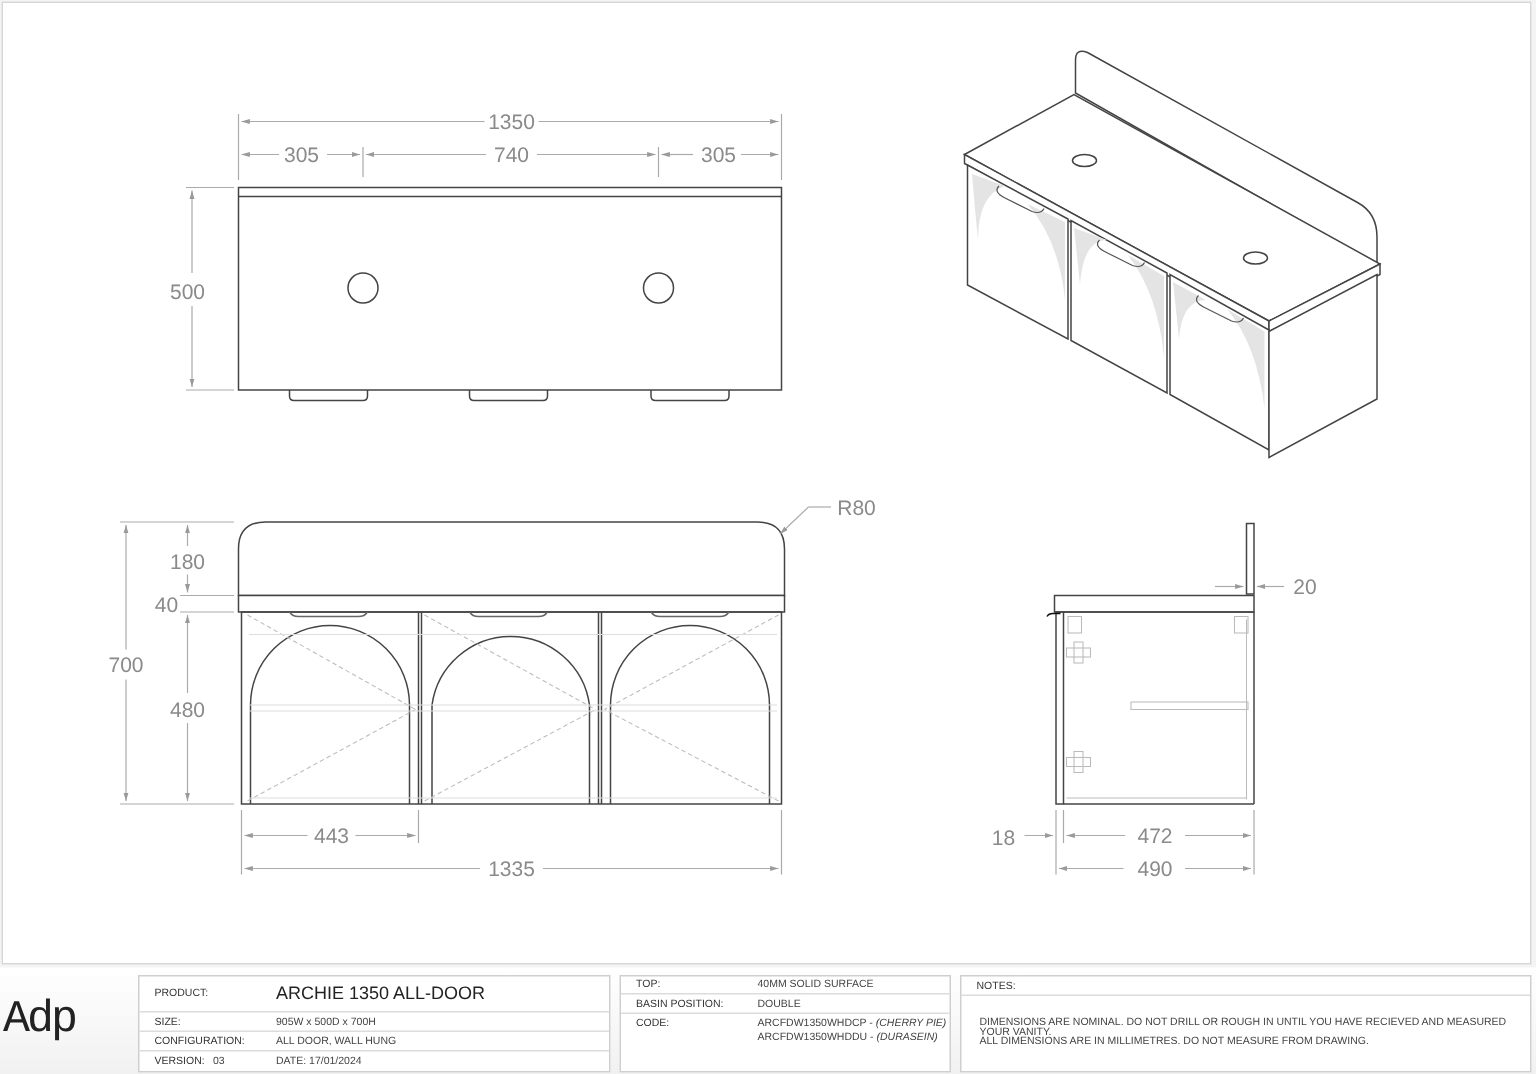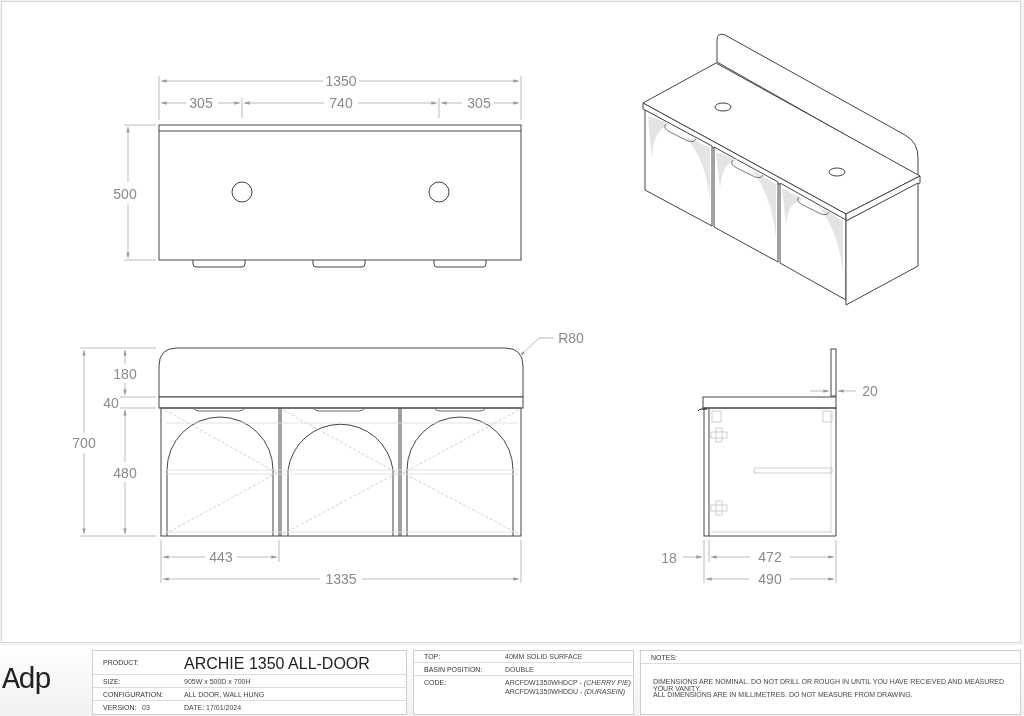--- a/index.html
+++ b/index.html
@@ -7,21 +7,21 @@
   .sheet { position:absolute; left:1px; top:1px; width:1018px; height:640px; background:#ffffff; border:1px solid #d6d6d6; }
   svg.drawing { position:absolute; left:0; top:0; }
   .dim-text { font-family:"Liberation Sans", sans-serif; font-size:14px; fill:#8a8a8a; }
   .title-block { position:absolute; left:0; top:645px; width:1024px; height:71px; background:linear-gradient(#ffffff,#f1f1f1); }
   .logo { position:absolute; left:2px; top:652px; font-family:Liberation Mono, monospace; font-size:30px; color:#222; letter-spacing:-2px; line-height:56px; }
   .tb-box { position:absolute; background:#fff; border:1px solid #cfcfcf; box-sizing:border-box; }
   .tb-row { position:absolute; left:0; right:0; border-bottom:1px solid #dcdcdc; box-sizing:border-box; }
   .tb-row:last-child { border-bottom:none; }
   .lbl { position:absolute; font-size:7px; color:#333; text-transform:uppercase; }
   .val { position:absolute; font-size:7px; color:#444; }
-  .val.big { font-size:16px; color:#222; top:2px; }
+  .val.big { font-size:12px; color:#222; top:2px; }
   .val i { font-style:italic; }
   .note { position:absolute; left:12px; font-size:7px; color:#444; }
 </style>
 </head>
 <body>
 
 <div class="sheet"></div>
 
 <svg class="drawing" width="1024" height="645" viewBox="0 0 1024 645">
   <defs>

